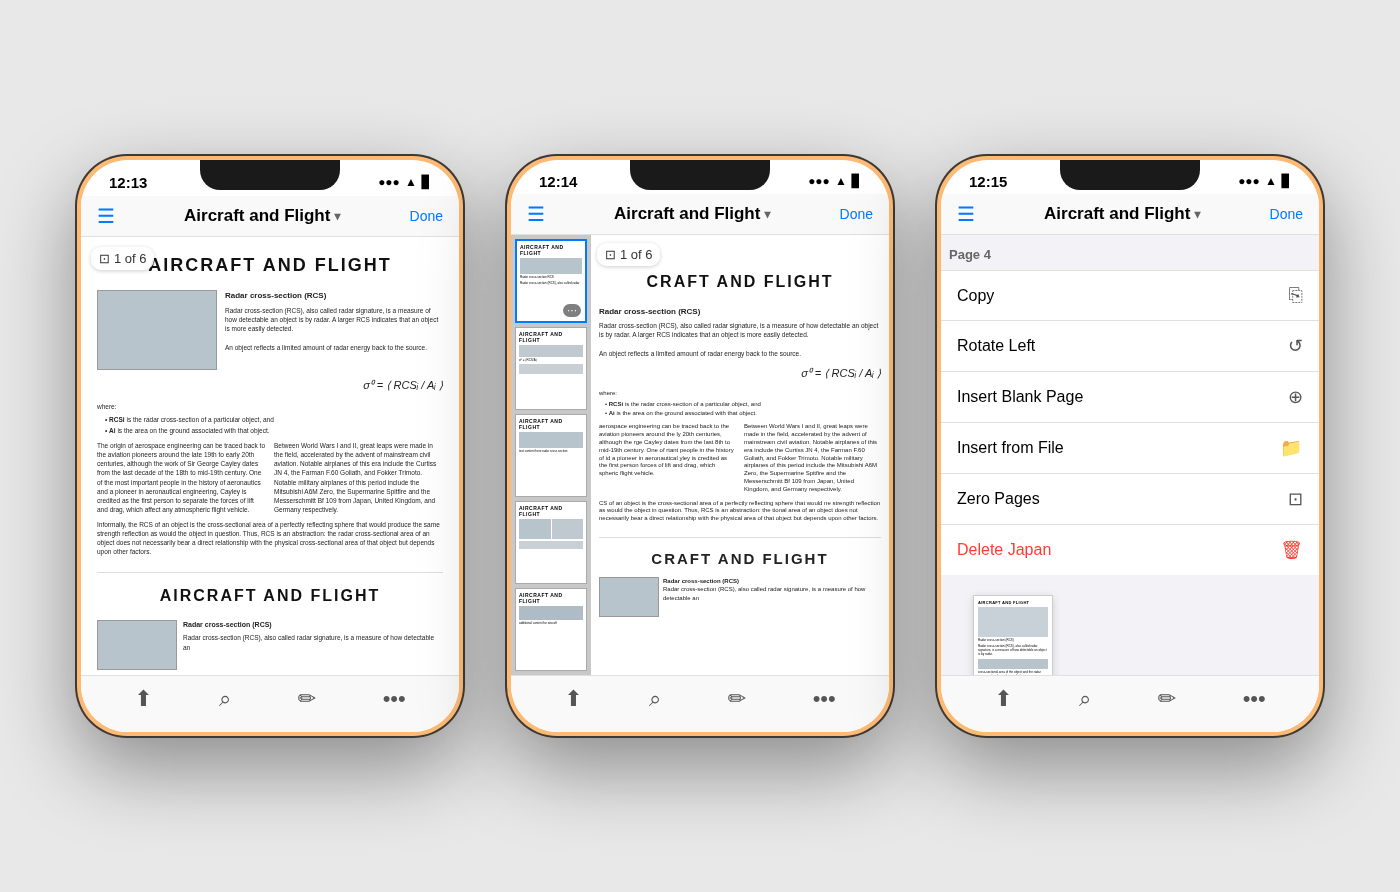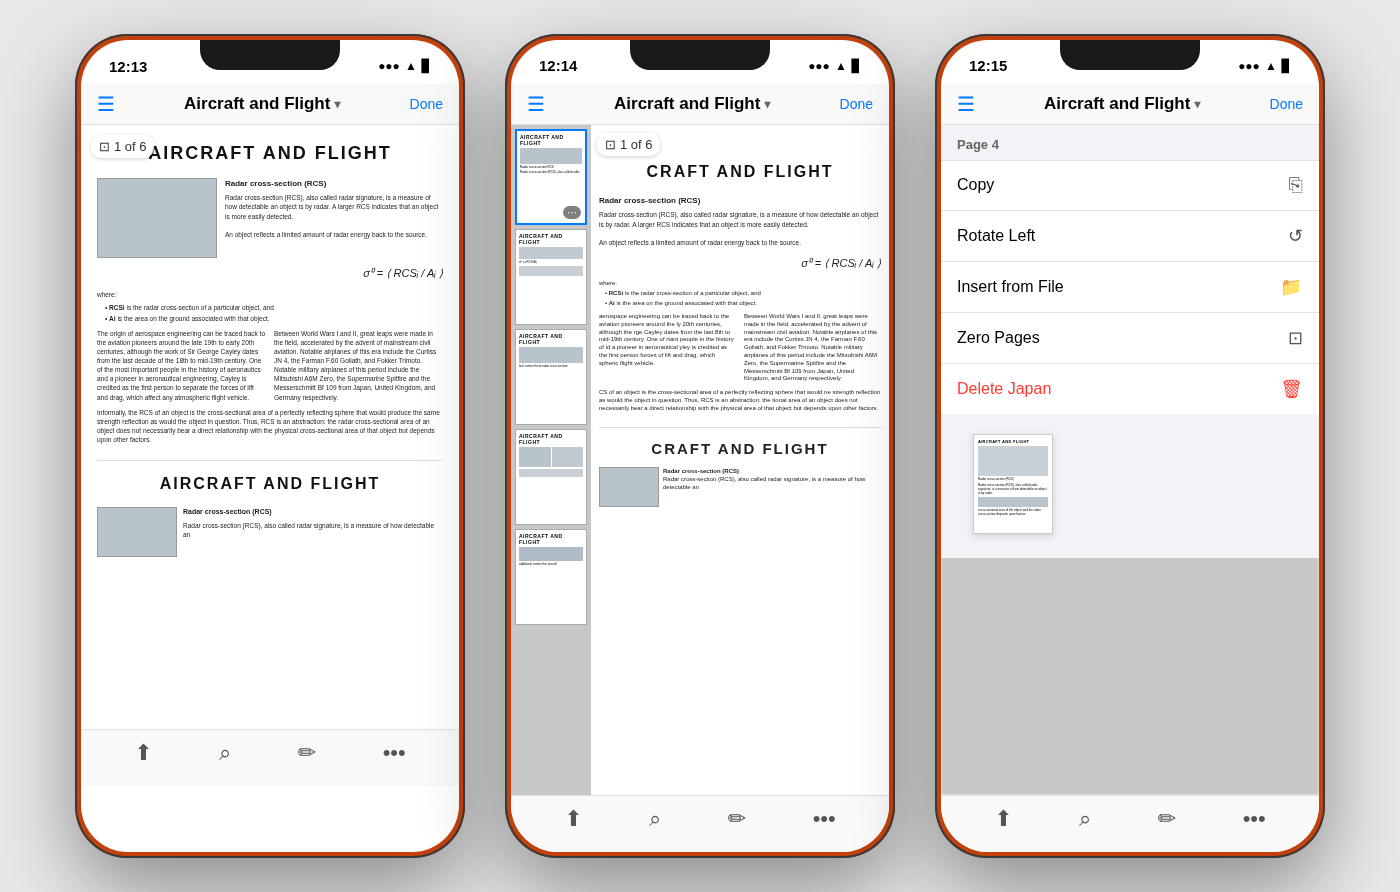--- a/index.html
+++ b/index.html
@@ -10,22 +10,22 @@
       align-items: center;
       min-height: 892px;
       width: 1400px;
       font-family: -apple-system, BlinkMacSystemFont, 'SF Pro Display', 'Helvetica Neue', Arial, sans-serif;
       gap: 40px;
     }
 
     
     .phone {
       width: 390px;
-      height: 824px;
-      background: #c2410c;
+      height: 584px;
+      background: #fdba74;
       border-radius: 52px;
       position: relative;
       box-shadow: 0 30px 80px rgba(0,0,0,0.4), inset 0 0 0 2px #3a3a3a;
       overflow: hidden;
     }
     
     .notch {
       position: absolute;
       top: 0; left: 50%; transform: translateX(-50%);
       width: 140px; height: 30px;
@@ -203,21 +203,21 @@
       background: #c8c8c8;
       filter: blur(1px);
     }
     .context-menu {
       position: absolute;
       top: 0; left: 0; right: 0;
       background: #f2f2f7;
       z-index: 10;
     }
     .context-menu-header {
-      padding: 12px 16px 8px;
+      padding: 12px 8px 8px;
       font-size: 13px;
       font-weight: 600;
       color: #666;
     }
     .menu-item {
       display: flex;
       align-items: center;
       justify-content: space-between;
       padding: 14px 16px;
       border-top: 1px solid #e0e0e0;
@@ -479,20 +479,24 @@
           <span class="menu-item-label">Copy</span>
           <span class="menu-item-icon">⎘</span>
         </div>
 
         <div class="menu-item">
           <span class="menu-item-label">Rotate Left</span>
           <span class="menu-item-icon">↺</span>
         </div>
 
 
+        <div class="menu-item">
+          <span class="menu-item-label">Insert Blank Page</span>
+          <span class="menu-item-icon">⊕</span>
+        </div>
 
         <div class="menu-item">
           <span class="menu-item-label">Insert from File</span>
           <span class="menu-item-icon">📁</span>
         </div>
 
         <div class="menu-item">
           <span class="menu-item-label">Zero Pages</span>
           <span class="menu-item-icon">⊡</span>
         </div>

